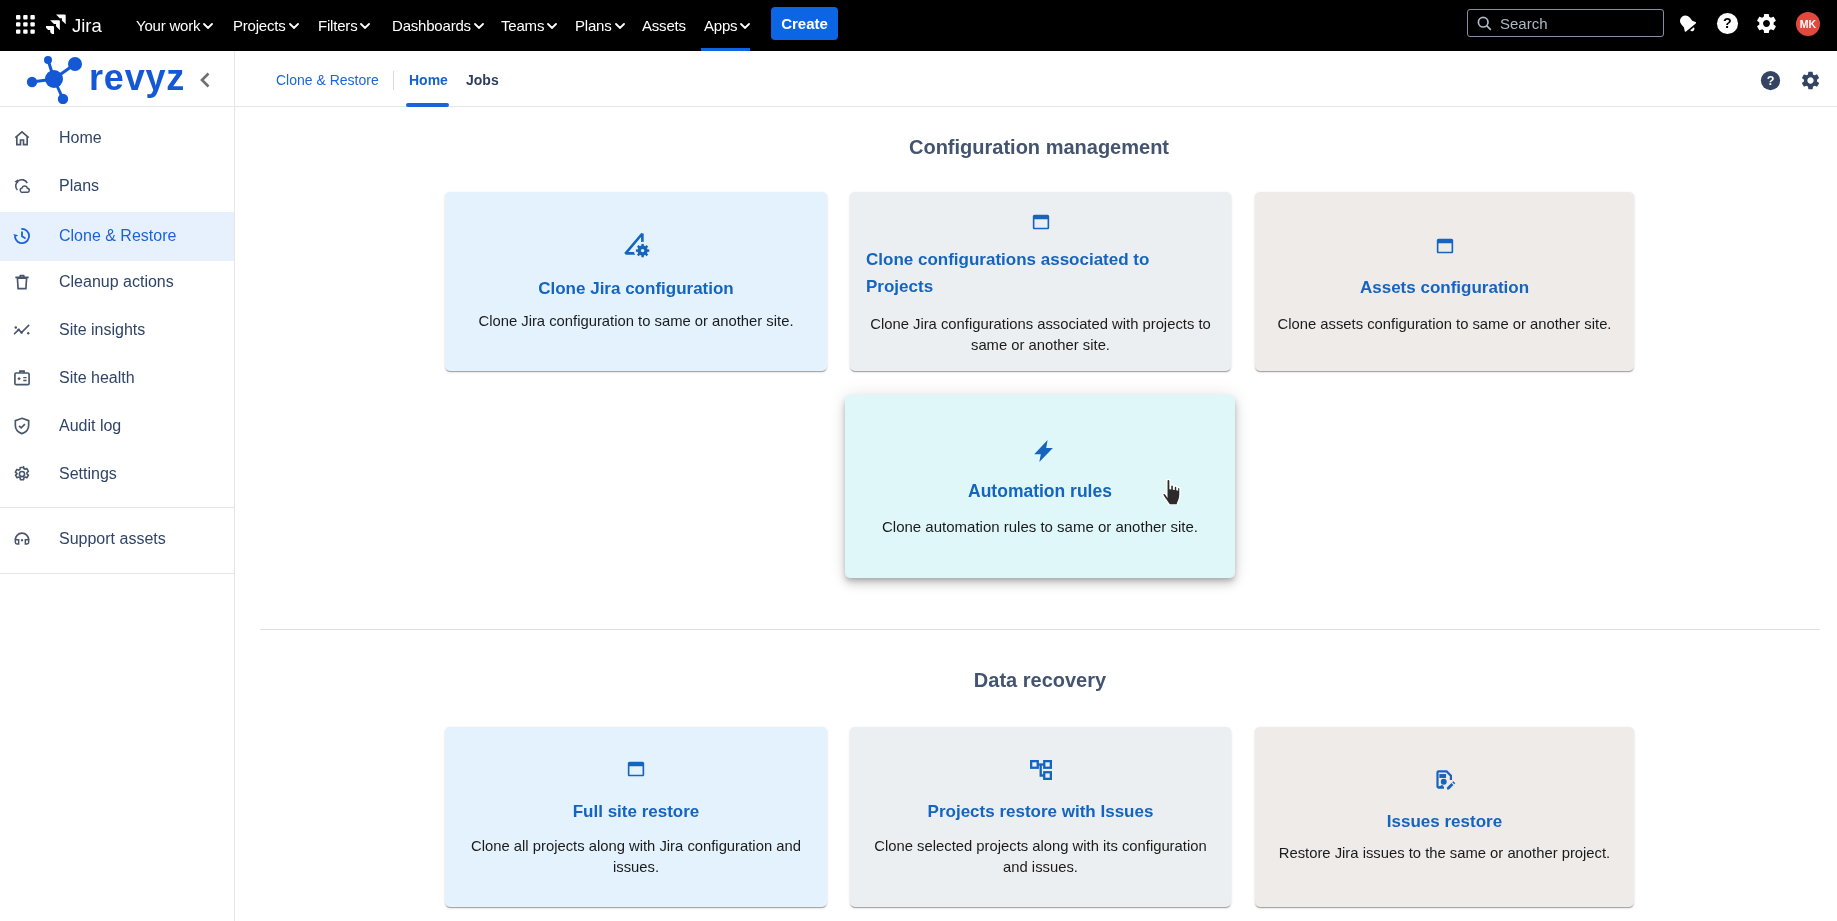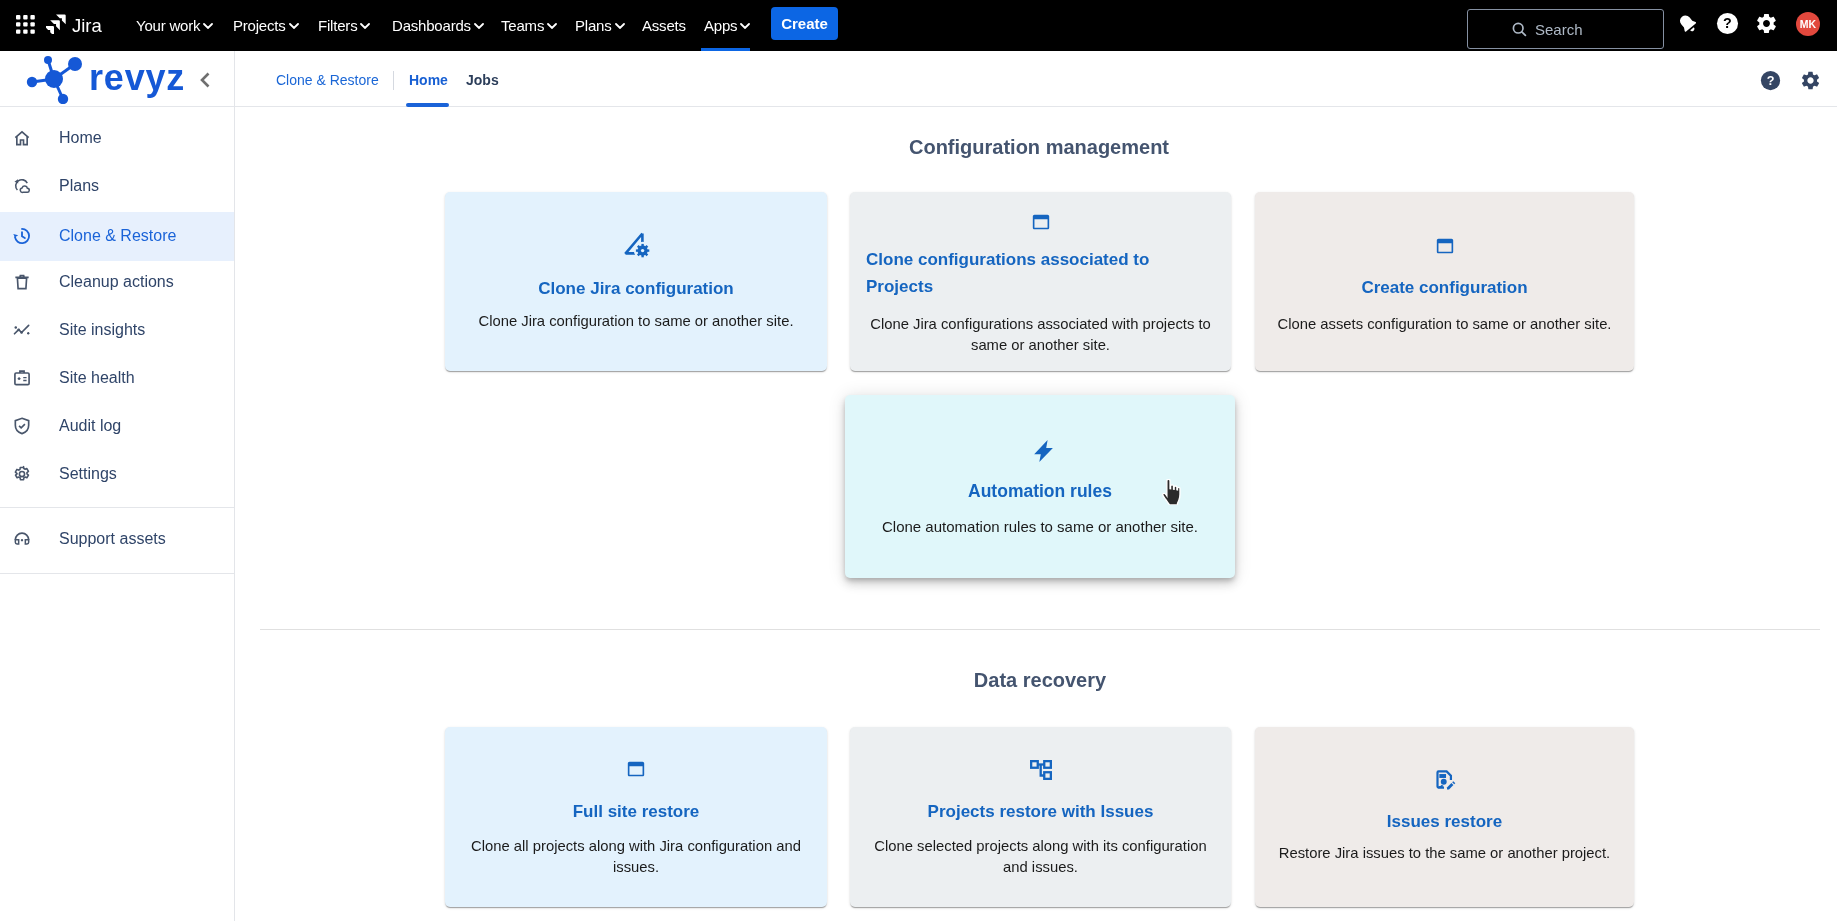--- a/index.html
+++ b/index.html
@@ -8,22 +8,22 @@
 .abs { position:absolute; }
 
 #topnav { position:absolute; left:0; top:0; width:1837px; height:51px; background:#000; }
 .navitem { position:absolute; top:0; height:51px; display:flex; align-items:center;
   color:#fff; font-size:15px; font-weight:400; letter-spacing:-0.2px; white-space:nowrap; }
 .chev { margin-left:3px; }
 #createbtn { position:absolute; left:771px; top:7px; width:67px; height:33px;
   background:#0C66E4; color:#ffffff; border-radius:4px; font-size:15px; font-weight:700;
   display:flex; align-items:center; justify-content:center; }
 #appsline { position:absolute; left:701px; top:48px; width:49px; height:3px; background:#0C66E4; }
-#searchbox { position:absolute; left:1467px; top:9px; width:197px; height:40px;
-  border:1.4px solid #8590A2; border-radius:3px; display:flex; align-items:center;padding-left:35px; }
+#searchbox { position:absolute; left:1467px; top:9px; width:197px; height:28px;
+  border:1.4px solid #8590A2; border-radius:3px; display:flex; align-items:center; }
 #searchbox span { color:#AEB9C6; font-size:15px; margin-left:8px; }
 
 #apphead { position:absolute; left:0; top:51px; width:1837px; height:56px; background:#fff;
   border-bottom:1px solid #E4E6EA; }
 #revyztext { position:absolute; left:89px; top:0px; font-size:36px; font-weight:700;
   color:#1558D6; letter-spacing:0.8px; line-height:53px; }
 #collapse { position:absolute; left:199px; top:66px; color:#6F6F6F; font-size:22px; font-weight:700;}
 #crumb { position:absolute; left:276px; top:21px; font-size:14px; color:#1A66D6; }
 #pipe { position:absolute; left:393px; top:20px; width:1px; height:19px; background:#D5D9E0; }
 #tabhome { position:absolute; left:409px; top:21px; font-size:14px; font-weight:700; color:#175FD3; }
@@ -257,21 +257,21 @@
         <path fill="#1565C0" d="M20 2H4c-1.1 0-2 .9-2 2v14c0 1.1.9 2 2 2h16c1.1 0 2-.9 2-2V4c0-1.1-.9-2-2-2zm0 16H4V7.5h16V18z"></path>
       </svg>
     <div class="ttl" style="align-self:flex-start;text-align:left;line-height:27px;margin-top:15px">Clone configurations associated to<br>Projects</div>
     <div class="dsc" style="margin-top:14px">Clone Jira configurations associated with projects to<br>same or another site.</div>
   </div>
 
   <div class="card bg-brown" style="left:1255px;top:192px;width:379px;height:179px;padding-top:45px">
     <svg width="20" height="18" viewBox="0 0 24 22">
         <path fill="#1565C0" d="M20 2H4c-1.1 0-2 .9-2 2v14c0 1.1.9 2 2 2h16c1.1 0 2-.9 2-2V4c0-1.1-.9-2-2-2zm0 16H4V7.5h16V18z"></path>
       </svg>
-    <div class="ttl" style="margin-top:19px">Create configuration</div>
+    <div class="ttl" style="margin-top:19px">Assets configuration</div>
     <div class="dsc" style="margin-top:13px">Clone assets configuration to same or another site.</div>
   </div>
 
   <div class="card bg-cyan" style="left:845px;top:395px;width:390px;height:183px;padding-top:45px;box-shadow:0 3px 5px -1px rgba(0,0,0,0.2),0 6px 10px 0 rgba(0,0,0,0.14),0 1px 18px 0 rgba(0,0,0,0.12)">
     <svg width="23" height="22" viewBox="0 0 23 22" style="margin-left:6px">
         <path fill="#1565C0" d="M15.6 0 2.2 14.2h6.6L7.3 22 20.9 7.9h-6.7L15.6 0z"></path>
       </svg>
     <div class="ttl" style="font-size:17.5px;margin-top:16px">Automation rules</div>
     <div class="dsc" style="font-size:15px;margin-top:11px">Clone automation rules to same or another site.</div>
   </div>

